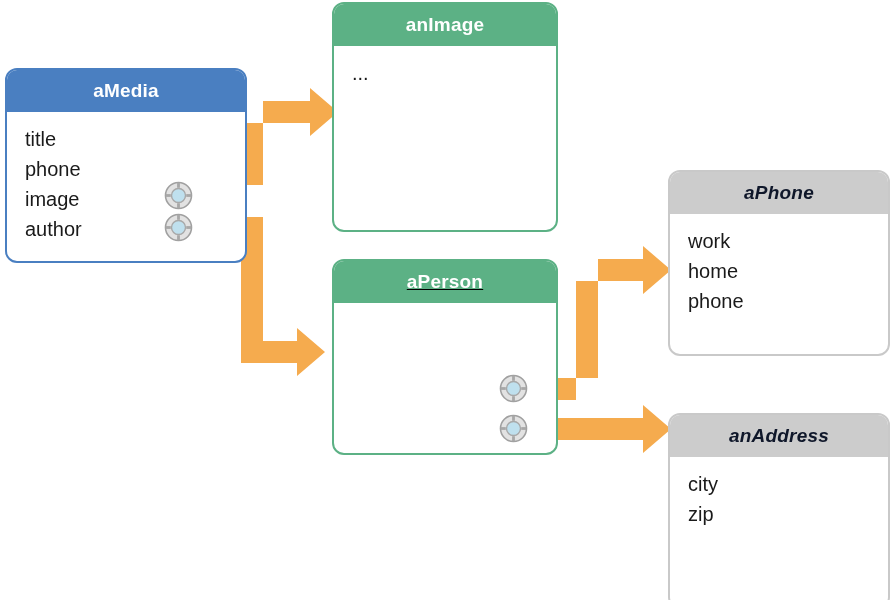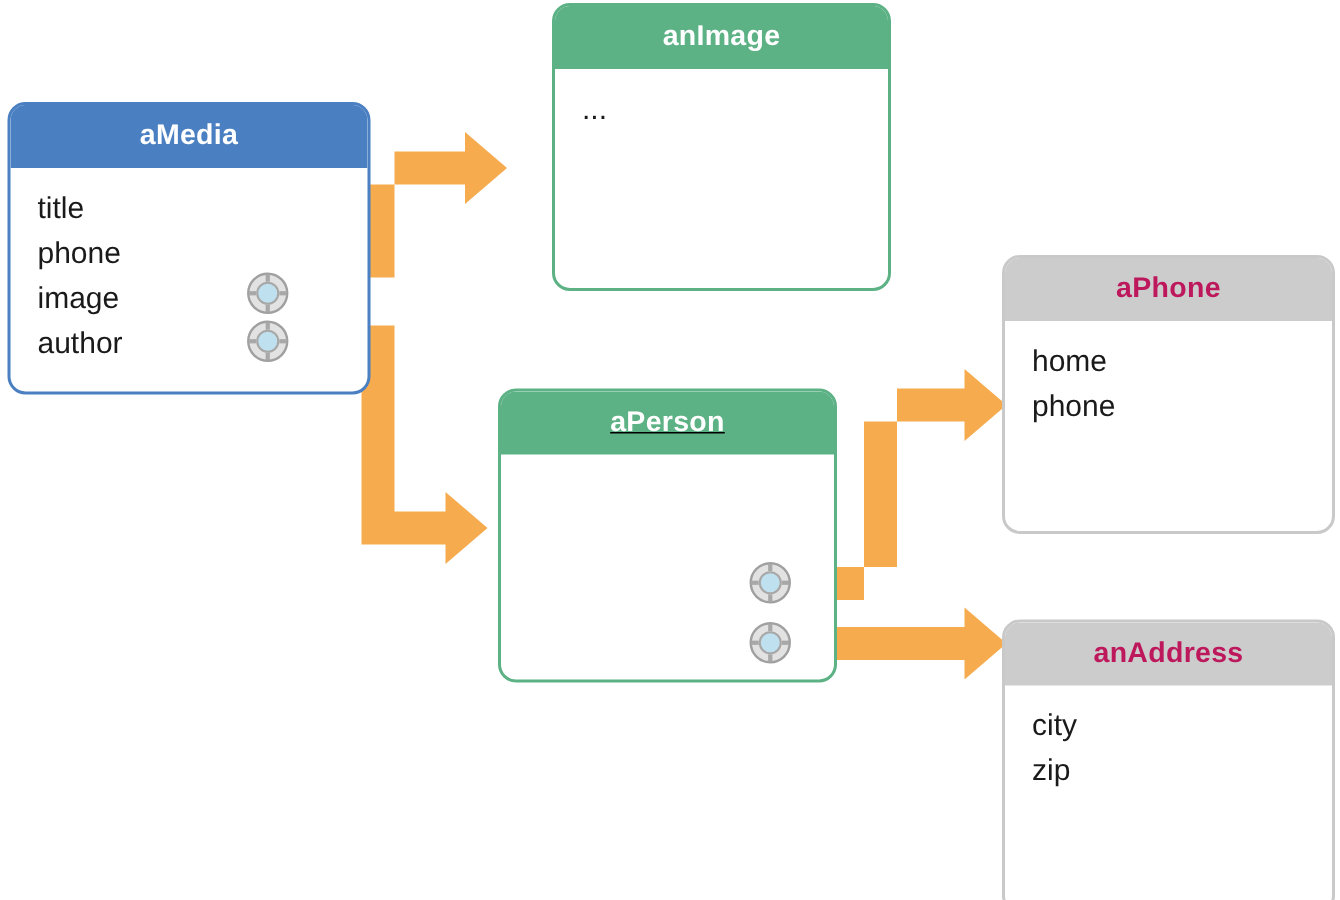--- a/index.html
+++ b/index.html
@@ -39,21 +39,21 @@
     height: 42px;
     line-height: 42px;
     text-align: center;
     font-weight: bold;
     font-size: 19px;
     color: #ffffff;
     background: #4a7fc1;
     letter-spacing: 0.2px;
   }
   .node.green > .node-header { background: #5cb185; }
-  .node.gray  > .node-header { background: #cccccc; color: #be185d; }
+  .node.gray  > .node-header { background: #cccccc; color: #0f172a; font-style: italic; }
 
   .node-body {
     padding: 12px 0 0 18px;
   }
   .attr-row {
     height: 30px;
     line-height: 30px;
     font-size: 20px;
     color: #1a1a1a;
     white-space: nowrap;
@@ -62,21 +62,21 @@
   
   .port {
     position: absolute;
     width: 29px;
     height: 29px;
     z-index: 6;
   }
 
   
   #node-amedia    { left: 5px;   top: 68px;  width: 242px; height: 195px; }
-  #node-animage   { left: 332px; top: 2px;   width: 226px; height: 192px; margin-left: 36px; }
+  #node-animage   { left: 332px; top: 2px;   width: 226px; height: 230px; }
   #node-aperson   { left: 332px; top: 259px; width: 226px; height: 196px; text-decoration: underline; }
   #node-aphone    { left: 668px; top: 170px; width: 222px; height: 186px; }
   #node-anaddress { left: 668px; top: 413px; width: 222px; height: 196px; }
 </style>
 </head>
 <body>
 
 <div id="canvas">
 
   <svg id="arrow-layer" viewBox="0 0 893 600" xmlns="http://www.w3.org/2000/svg">
@@ -149,20 +149,21 @@
     <circle cx="14.5" cy="14.5" r="7" fill="#bfe0ee" stroke="#a8a8a8" stroke-width="1.4"></circle>
     <rect x="13.1" y="1.8" width="2.8" height="5" fill="#a8a8a8"></rect>
     <rect x="13.1" y="22.2" width="2.8" height="5" fill="#a8a8a8"></rect>
     <rect x="1.8" y="13.1" width="5" height="2.8" fill="#a8a8a8"></rect>
     <rect x="22.2" y="13.1" width="5" height="2.8" fill="#a8a8a8"></rect>
   </svg>
 
   <div class="node gray" id="node-aphone">
     <div class="node-header">aPhone</div>
     <div class="node-body">
+      <div class="attr-row">work</div>
       <div class="attr-row">home</div>
       <div class="attr-row">phone</div>
     </div>
   </div>
 
   <div class="node gray" id="node-anaddress">
     <div class="node-header">anAddress</div>
     <div class="node-body">
       <div class="attr-row">city</div>
       <div class="attr-row">zip</div>

